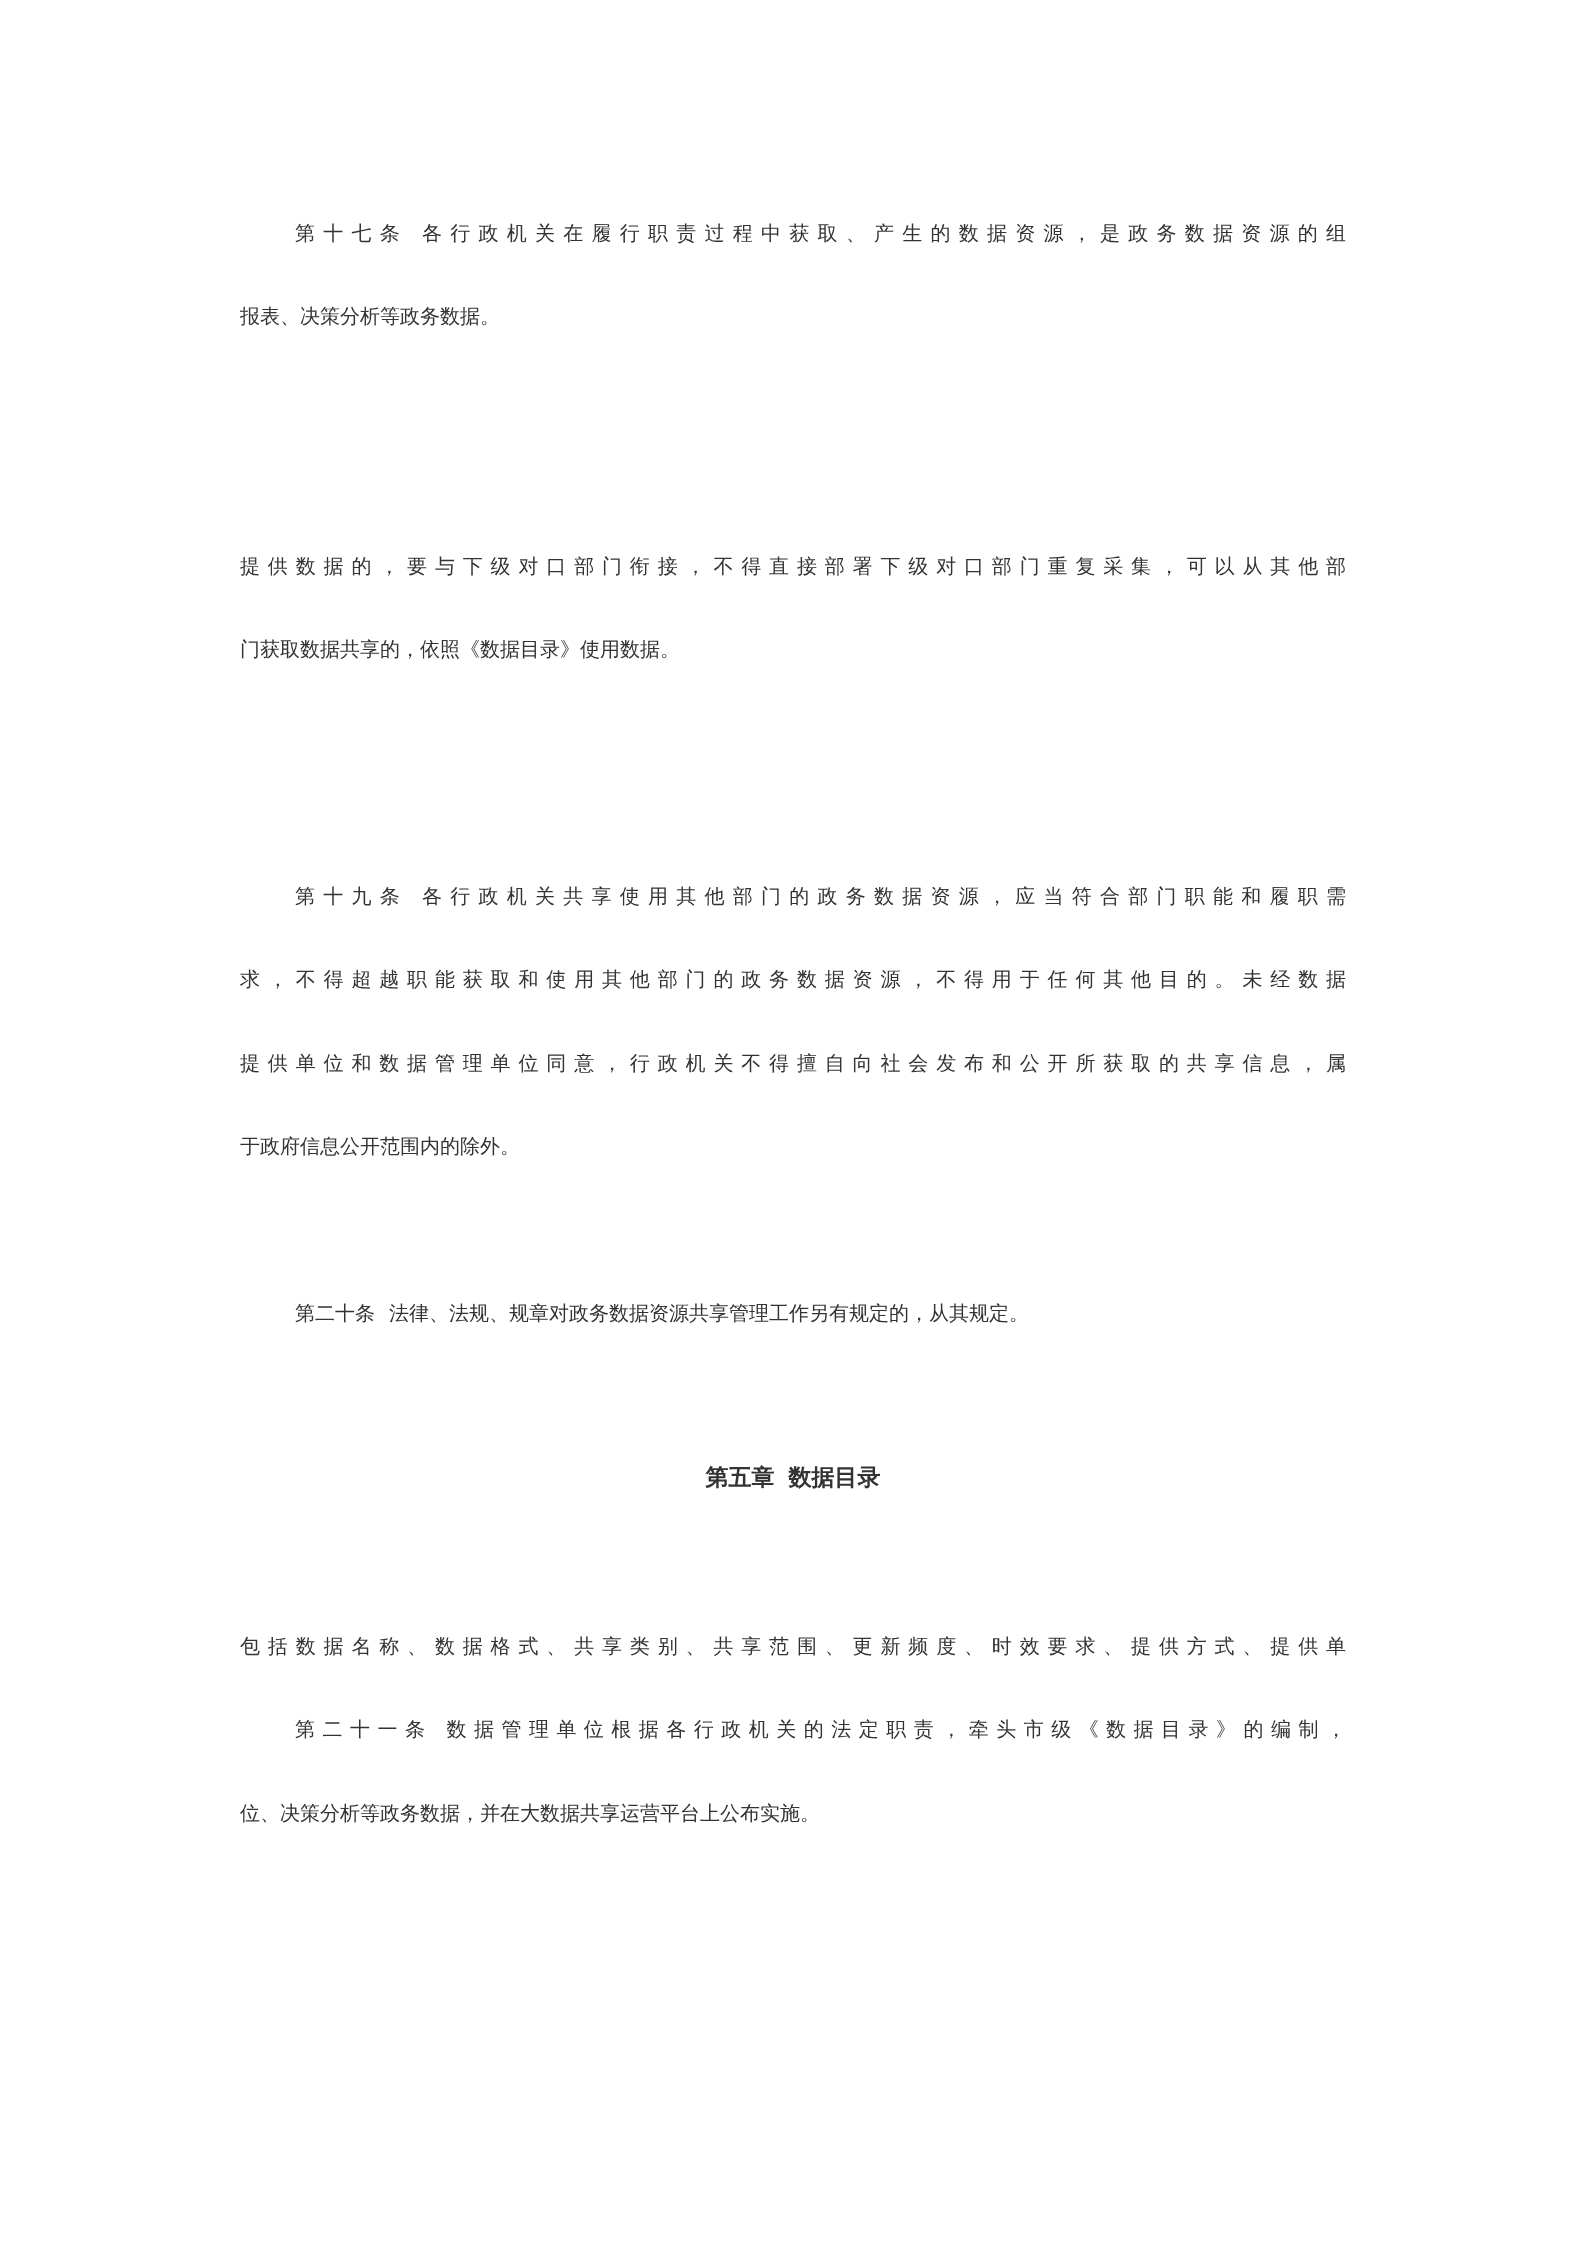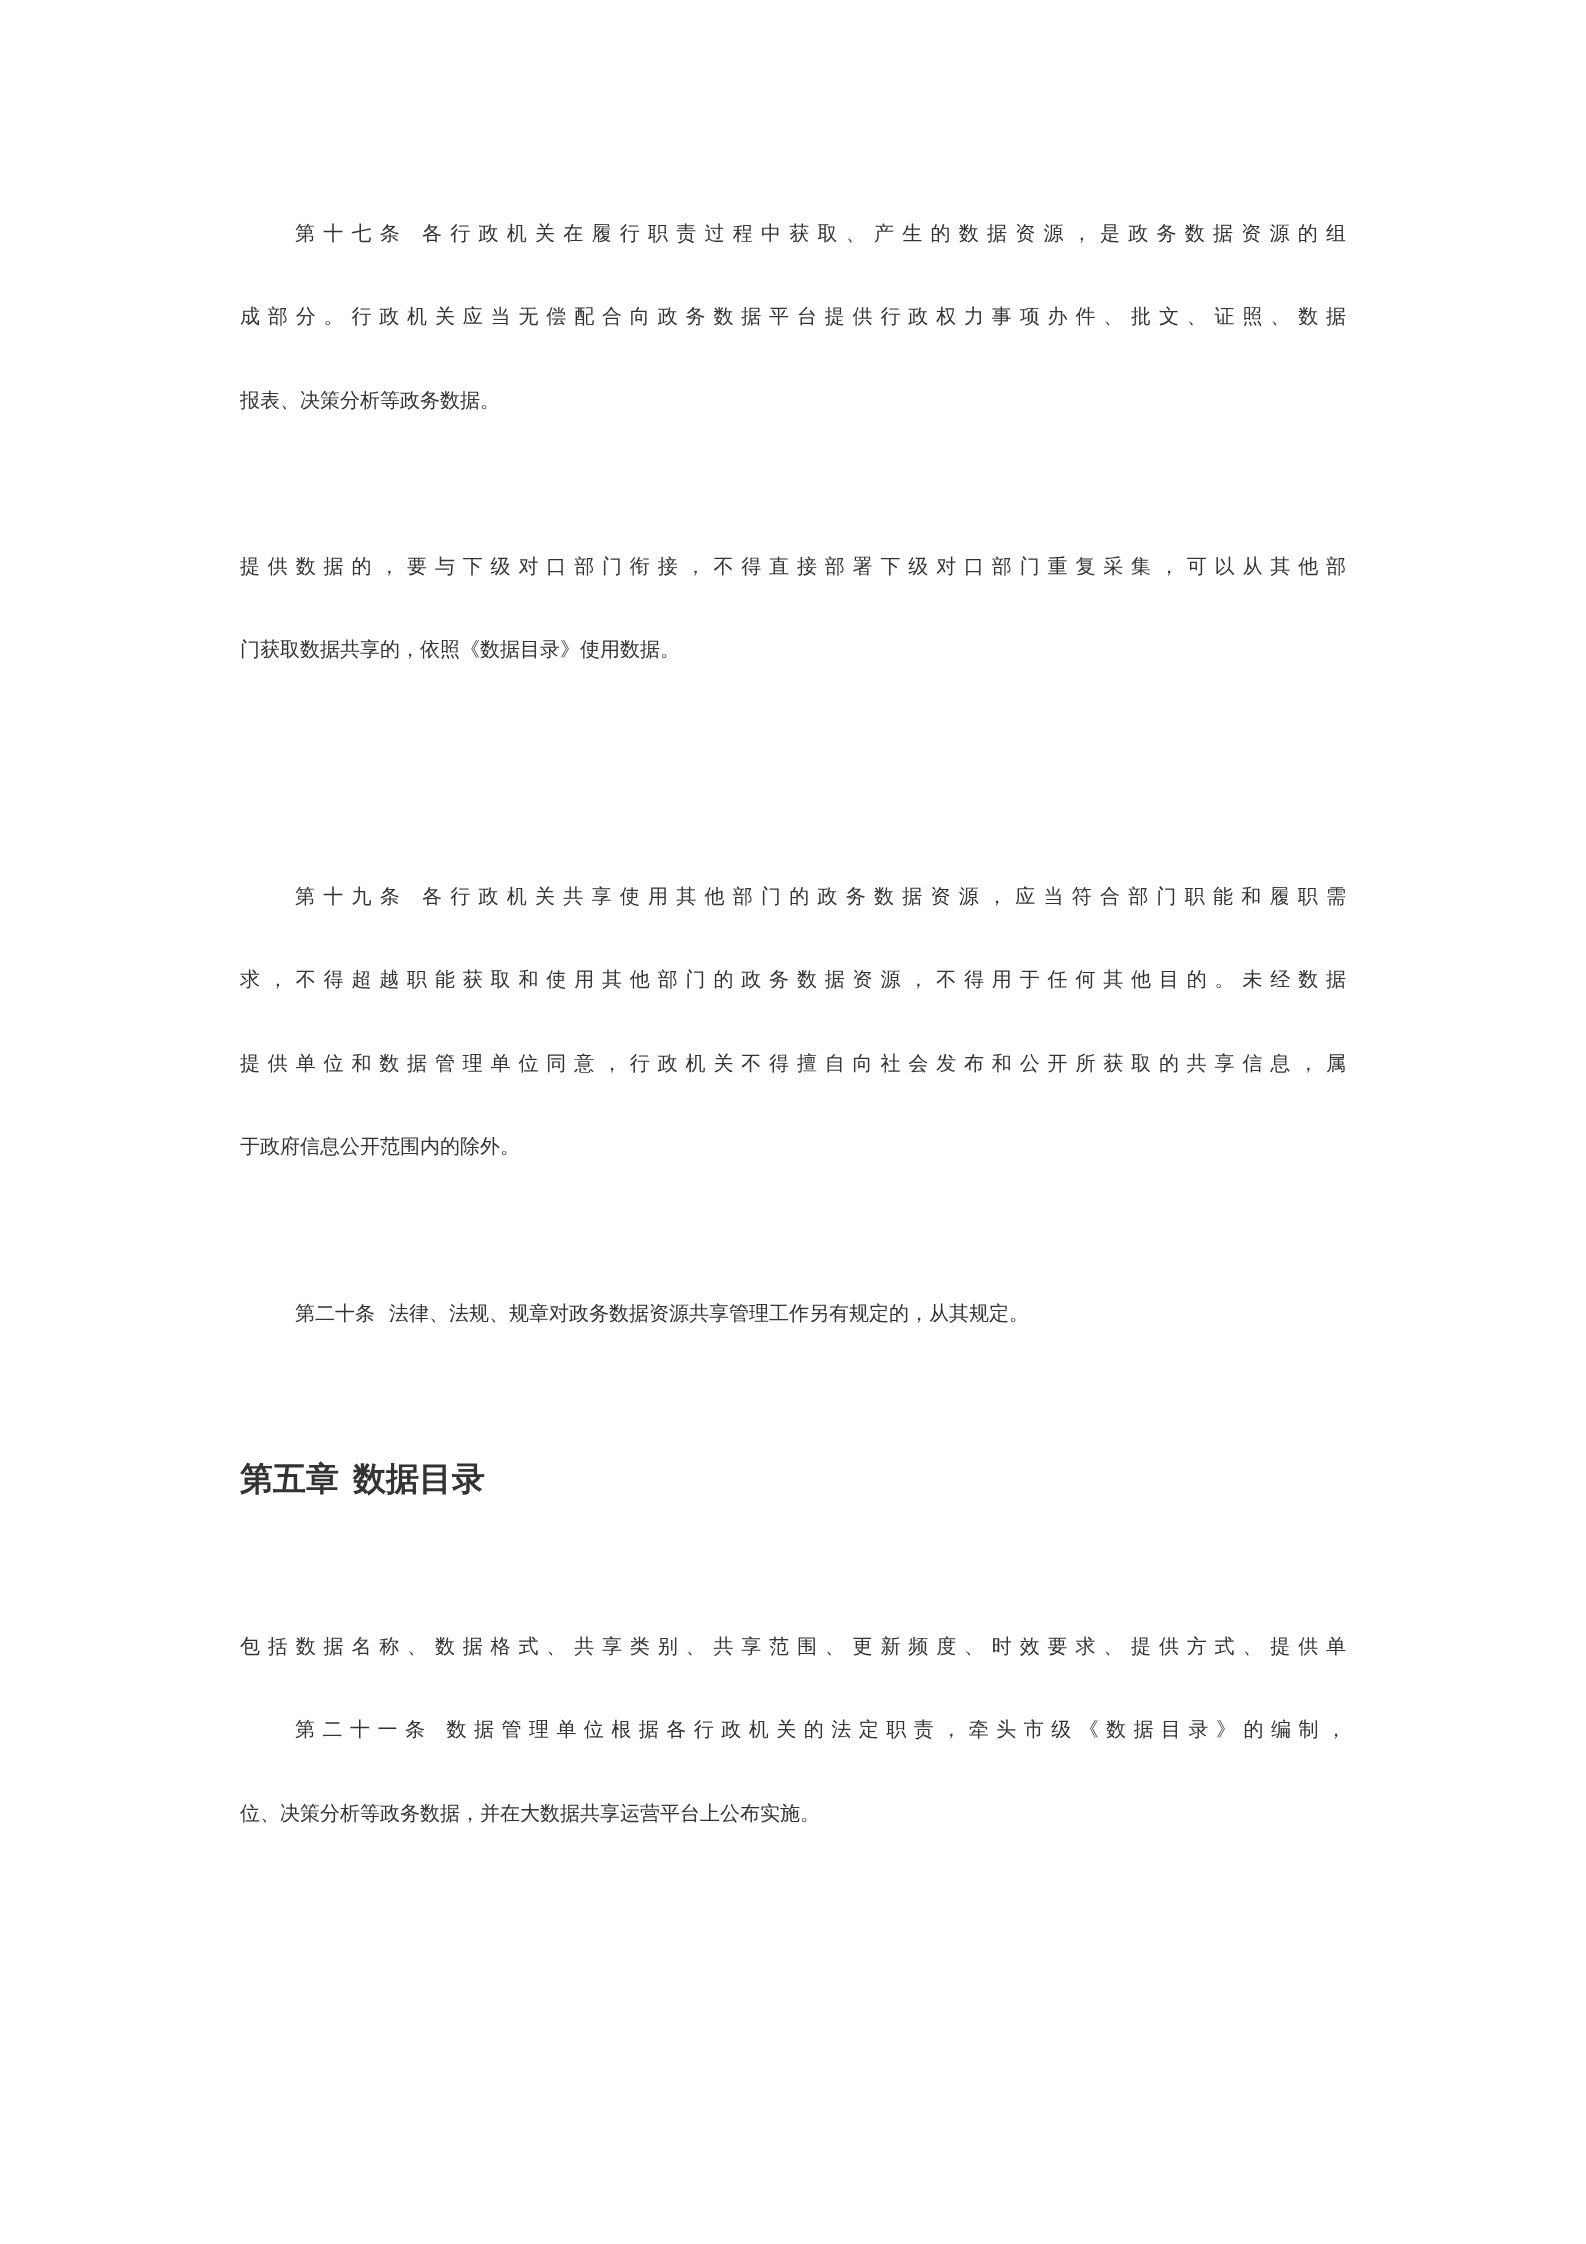--- a/index.html
+++ b/index.html
@@ -42,38 +42,39 @@
     .line.first {
       padding-left: 55px;
     }
     .art-no {
       margin-right: 14px;
     }
     .heading {
       position: absolute;
       left: 0;
       width: 1106px;
-      font-size: 33px;
+      text-align: center;
+      font-size: 23px;
       line-height: 28px;
       font-weight: bold;
       color: #333333;
+      font-family: Liberation Mono, monospace;
     }
     .heading .sep {
       display: inline-block;
       width: 14px;
     }
   </style>
 </head>
 <body>
 
 <div class="page">
 
   <div class="para" style="top:219px;">
     <span class="line first"><span class="art-no">第十七条</span><span>各行政机关在履行职责过程中获取、产生的数据资源，是政务数据资源的组</span></span>
-    <span class="line">成部分。行政机关应当无偿配合向政务数据平台提供行政权力事项办件、批文、证照、数据</span>
     <span class="line last">报表、决策分析等政务数据。</span>
   </div>
 
   <div class="para" style="top:552px;">
     <span class="line">提供数据的，要与下级对口部门衔接，不得直接部署下级对口部门重复采集，可以从其他部</span>
     <span class="line last">门获取数据共享的，依照《数据目录》使用数据。</span>
   </div>
 
   <div class="para" style="top:882px;">
     <span class="line first"><span class="art-no">第十九条</span><span>各行政机关共享使用其他部门的政务数据资源，应当符合部门职能和履职需</span></span>

